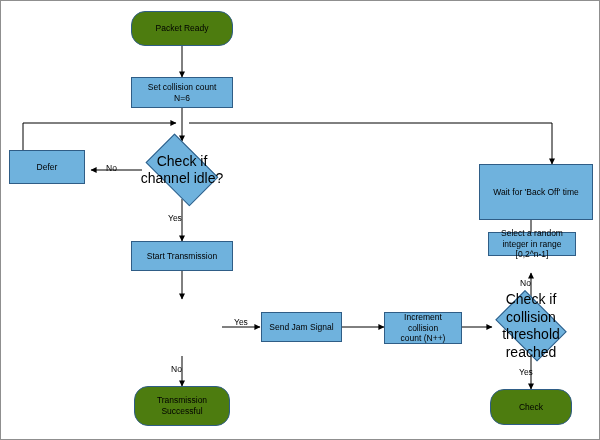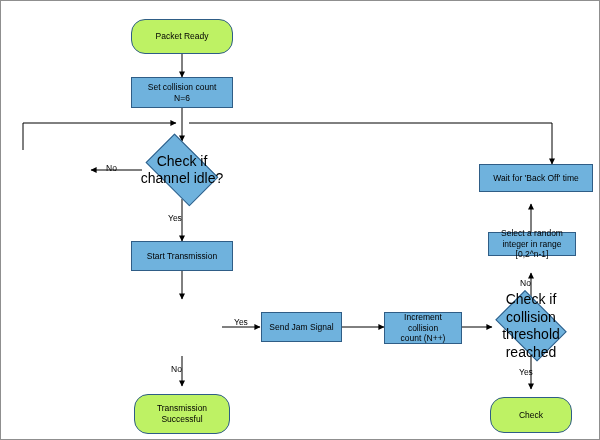--- a/index.html
+++ b/index.html
@@ -31,24 +31,23 @@
   .node .lbl {
     display: block;
     padding: 0 3px;
     white-space: pre-line;
   }
   .box {
     background: #6fb2dd;
     border: 1px solid #2f5d86;
   }
   .terminator {
-    background: #bef264;
+    background: #4d7c0f;
     border: 1px solid #2f5d86;
     border-radius: 14px;
-    margin-top: 8px;
   }
   .diamond-wrap {
     position: absolute;
     box-sizing: border-box;
   }
   .diamond-shape {
     position: absolute;
     left: 50%;
     top: 50%;
     width: 70.7%;
@@ -141,20 +140,23 @@
     <span class="lbl">Set collision count
 N=6</span>
   </div>
 
   <div class="diamond-wrap" style="left:137px; top:140px; width:88px; height:58px;">
     <div class="diamond-shape"></div>
     <div class="diamond-label">Check if
 channel idle?</div>
   </div>
 
+  <div class="node box" style="left:8px; top:149px; width:76px; height:34px;">
+    <span class="lbl">Defer</span>
+  </div>
 
   <div class="node box" style="left:130px; top:240px; width:102px; height:30px;">
     <span class="lbl">Start Transmission</span>
   </div>
 
 
   <div class="node box" style="left:260px; top:311px; width:81px; height:30px;">
     <span class="lbl">Send Jam Signal</span>
   </div>
 
@@ -169,21 +171,21 @@
 collision threshold
 reached</div>
   </div>
 
   <div class="node box" style="left:487px; top:231px; width:88px; height:24px;">
     <span class="lbl">Select a random
 integer in range
 [0,2^n-1]</span>
   </div>
 
-  <div class="node box" style="left:478px; top:163px; width:114px; height:28px;">
+  <div class="node box" style="left:478px; top:163px; width:114px; height:56px;">
     <span class="lbl">Wait for 'Back Off' time</span>
   </div>
 
   <div class="node terminator" style="left:133px; top:385px; width:96px; height:40px;">
     <span class="lbl">Transmission
 Successful</span>
   </div>
 
   <div class="node terminator" style="left:489px; top:388px; width:82px; height:36px;">
     <span class="lbl">Check</span>

